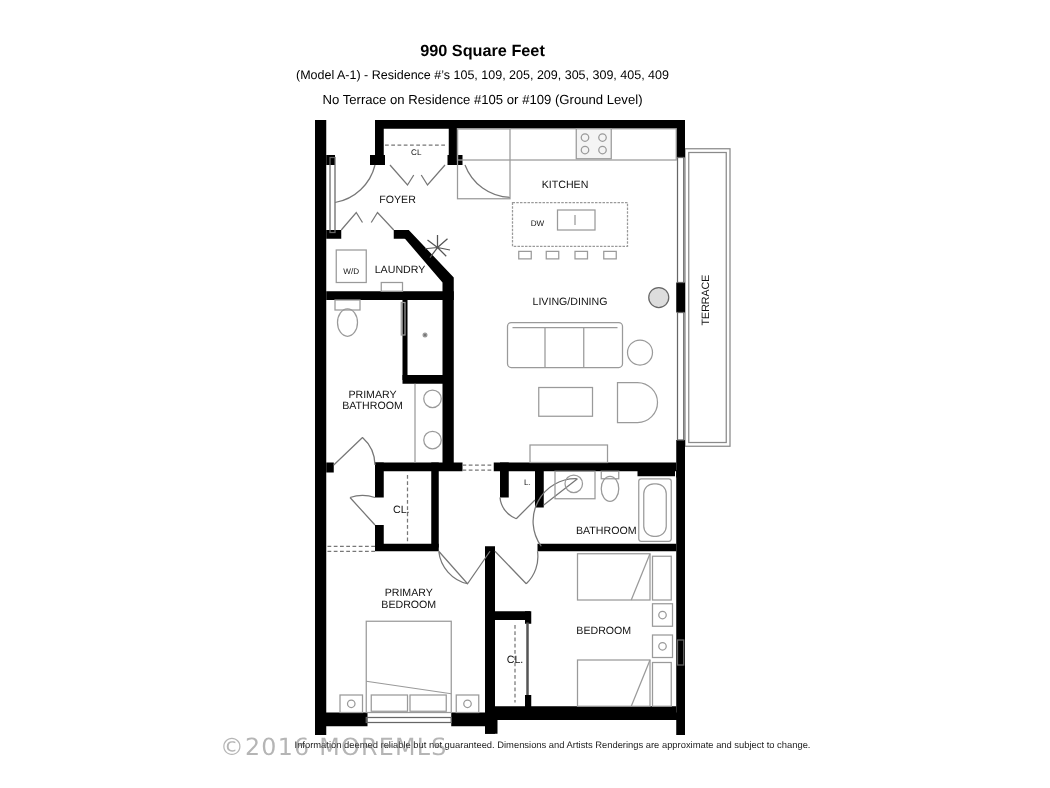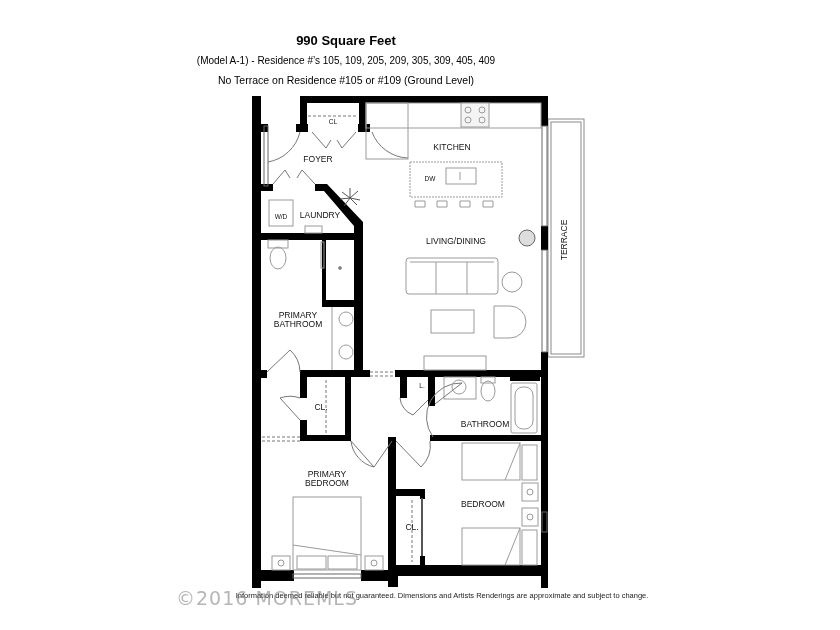--- a/index.html
+++ b/index.html
@@ -1,17 +1,17 @@
 <!DOCTYPE html>
 <html><head>
   <meta charset="utf-8">
   <style>
     html, body { margin: 0; padding: 0; background: #ffffff; }
     body { width: 840px; height: 630px; position: relative; overflow: hidden; font-family: "Liberation Sans", sans-serif; }
-    .hdr { position: absolute; left: 0; width: 692px; text-align: center; color: #000; }
+    .hdr { position: absolute; left: 0; width: 692px; text-align: center; color: #000; padding-left: 40px; }
     .h1 { top: 33px; font-size: 13px; font-weight: bold; }
     .h2 { top: 55px; font-size: 10px; font-weight: normal; }
     .h3 { top: 74px; font-size: 10.5px; }
     svg.plan { position: absolute; left: 0; top: 0; }
     .lbl { font-family: "Liberation Sans", sans-serif; font-size: 8.5px; fill: #111; }
     .lbl-sm { font-family: "Liberation Sans", sans-serif; font-size: 6.5px; fill: #111; }
     .footer { position: absolute; left: 0; width: 840px; top: 591px; text-align: center; font-size: 7.5px; color: #222; margin-left: 22px; }
     .wm { position: absolute; left: 176px; top: 587px; font-size: 19px; color: rgba(120,120,120,0.55); letter-spacing: 1px; font-family: "DejaVu Sans", sans-serif; }
   </style>
 </head>

